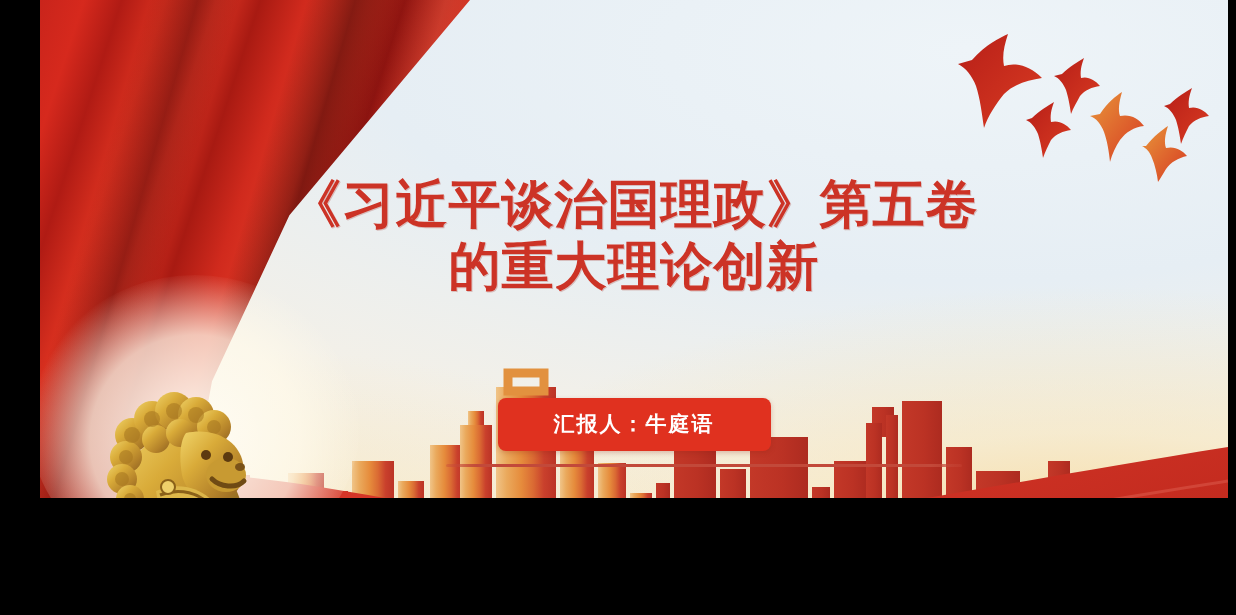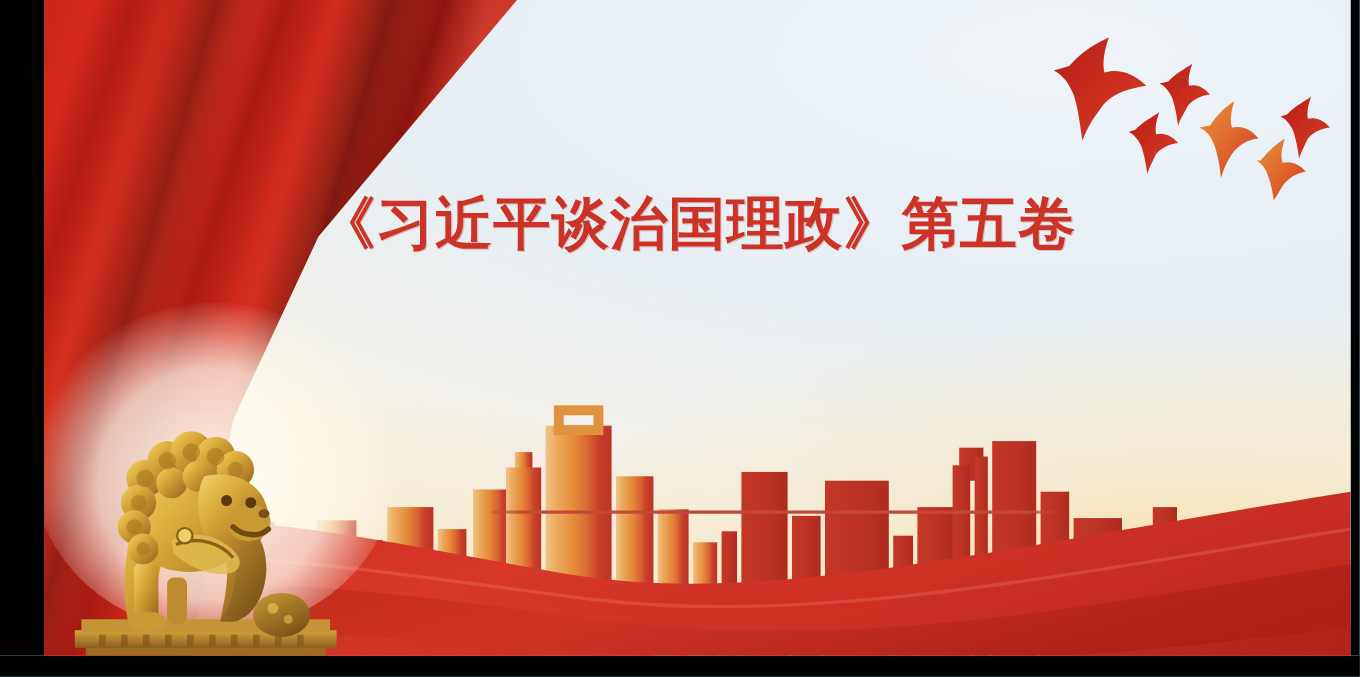--- a/index.html
+++ b/index.html
@@ -1,21 +1,21 @@
 <!DOCTYPE html>
 <html><head>
 <meta charset="utf-8">
 <style>
   * { margin:0; padding:0; box-sizing:border-box; }
   html,body { width:1236px; height:615px; overflow:hidden; background:#000; }
   body { font-family:"Liberation Sans","DejaVu Sans",sans-serif; }
 
   .slide-frame{
-    position:relative; width:1236px; height:596px;
-    background:#7dd3fc; overflow:hidden;
+    position:relative; width:1236px; height:498px;
+    background:#8b5cf6; overflow:hidden;
   }
 
   
   .bar-left{ position:absolute; left:0; top:0; width:40px; height:615px; background:#000; z-index:60; }
   .bar-right{ position:absolute; right:0; top:0; width:8px; height:615px; background:#000; z-index:60; }
 
   .canvas{
     position:absolute; left:40px; top:0; width:1188px; height:615px; overflow:hidden;
     background:
       radial-gradient(120% 90% at 78% 8%, #eef4f8 0%, #e6eef4 42%, #f3f0e8 72%, #f7efdd 100%);
@@ -325,20 +325,24 @@
         <path d="M112,52 C120,44 128,40 134,36 C131,44 130,50 131,56 C138,54 145,58 150,64 C142,65 135,68 130,74 C127,80 123,86 121,92 C120,84 118,74 116,68 C113,61 109,56 104,54 Z" fill="url(#bird1)"></path>
         <path d="M82,96 C90,88 98,84 104,80 C101,88 100,94 101,100 C109,98 116,102 121,108 C113,109 106,112 101,118 C98,124 95,130 93,136 C92,128 90,118 88,112 C85,105 81,100 76,98 Z" fill="url(#bird1)"></path>
         <path d="M150,92 C158,80 166,74 172,70 C169,80 168,88 170,94 C180,92 188,96 194,104 C184,105 176,110 170,118 C166,124 162,132 160,140 C159,130 157,118 154,110 C151,102 146,96 140,94 Z" fill="url(#bird2)"></path>
         <path d="M196,124 C204,114 212,108 218,104 C215,113 214,120 216,126 C225,124 232,128 237,134 C228,136 221,140 216,147 C213,152 210,157 208,160 C207,152 205,143 202,136 C200,130 196,126 192,124 Z" fill="url(#bird2)"></path>
         <path d="M220,82 C228,74 236,70 242,66 C239,74 238,80 239,86 C247,84 254,88 259,94 C251,95 244,98 239,104 C236,110 233,116 231,122 C230,114 228,104 226,98 C223,91 219,86 214,84 Z" fill="url(#bird1)"></path>
       </svg>
     </div>
 
     <div class="content">
       <div class="title-line title-1">《习近平谈治国理政》第五卷</div>
+      <div class="title-line title-2">的重大理论创新</div>
+      <div class="presenter-wrap">
+        <span class="presenter-badge">汇报人：牛庭语</span>
+      </div>
       <div class="divider"></div>
     </div>
 
   </div>
 
   <div class="bar-left"></div>
   <div class="bar-right"></div>
 </div>
 
 </body></html>

